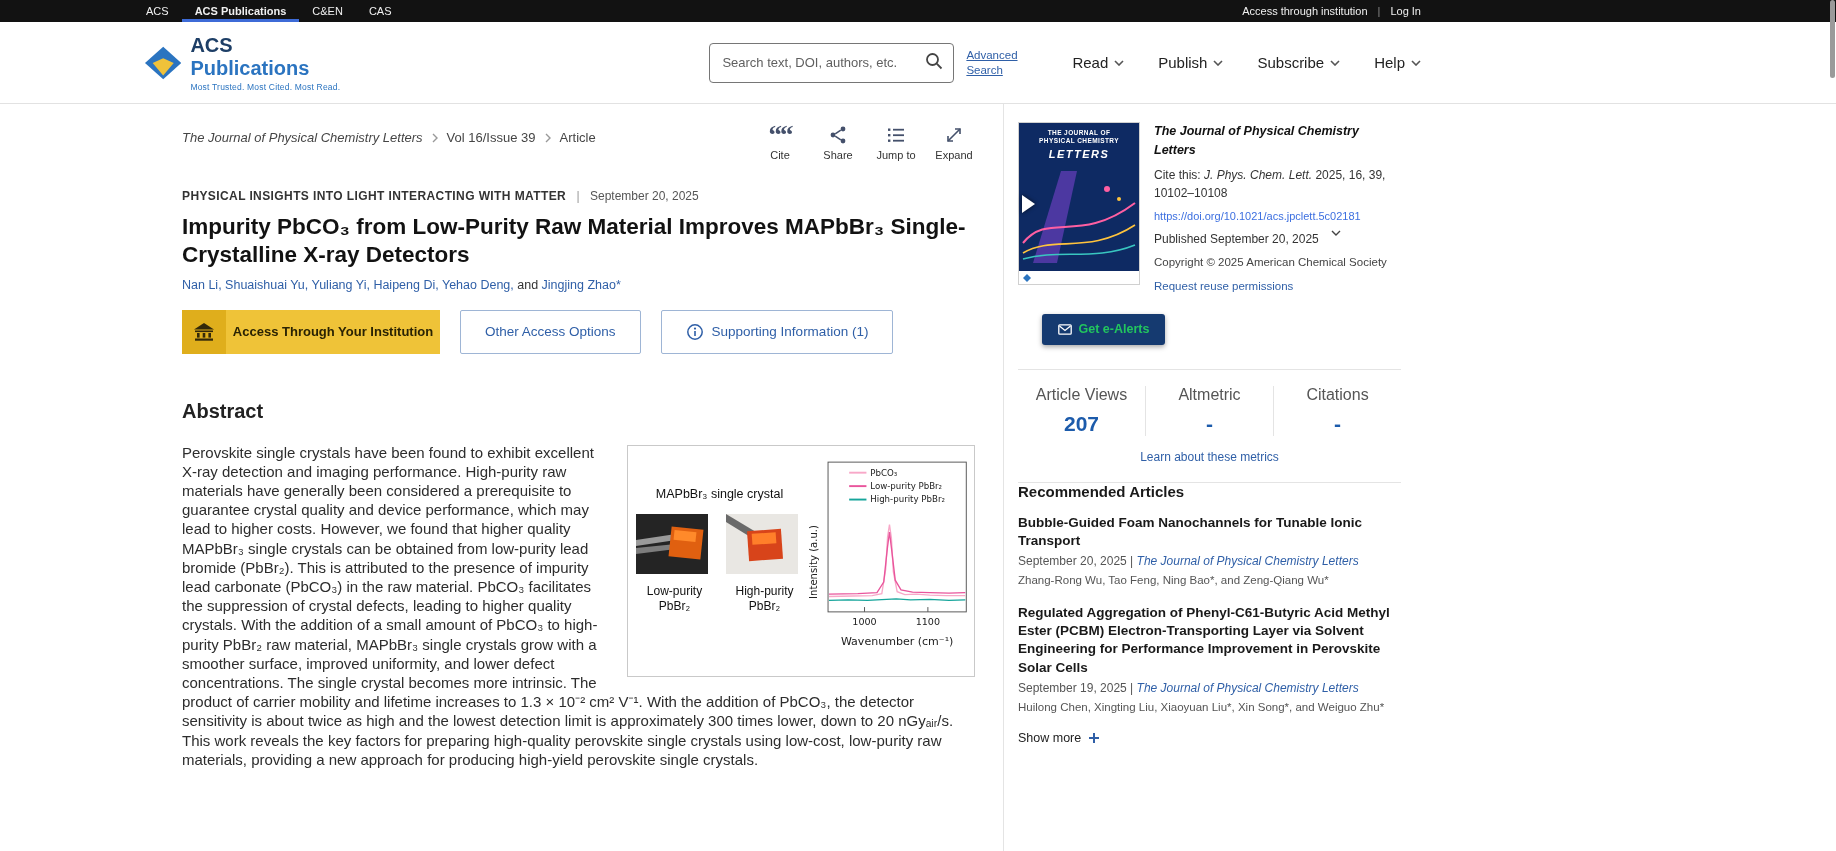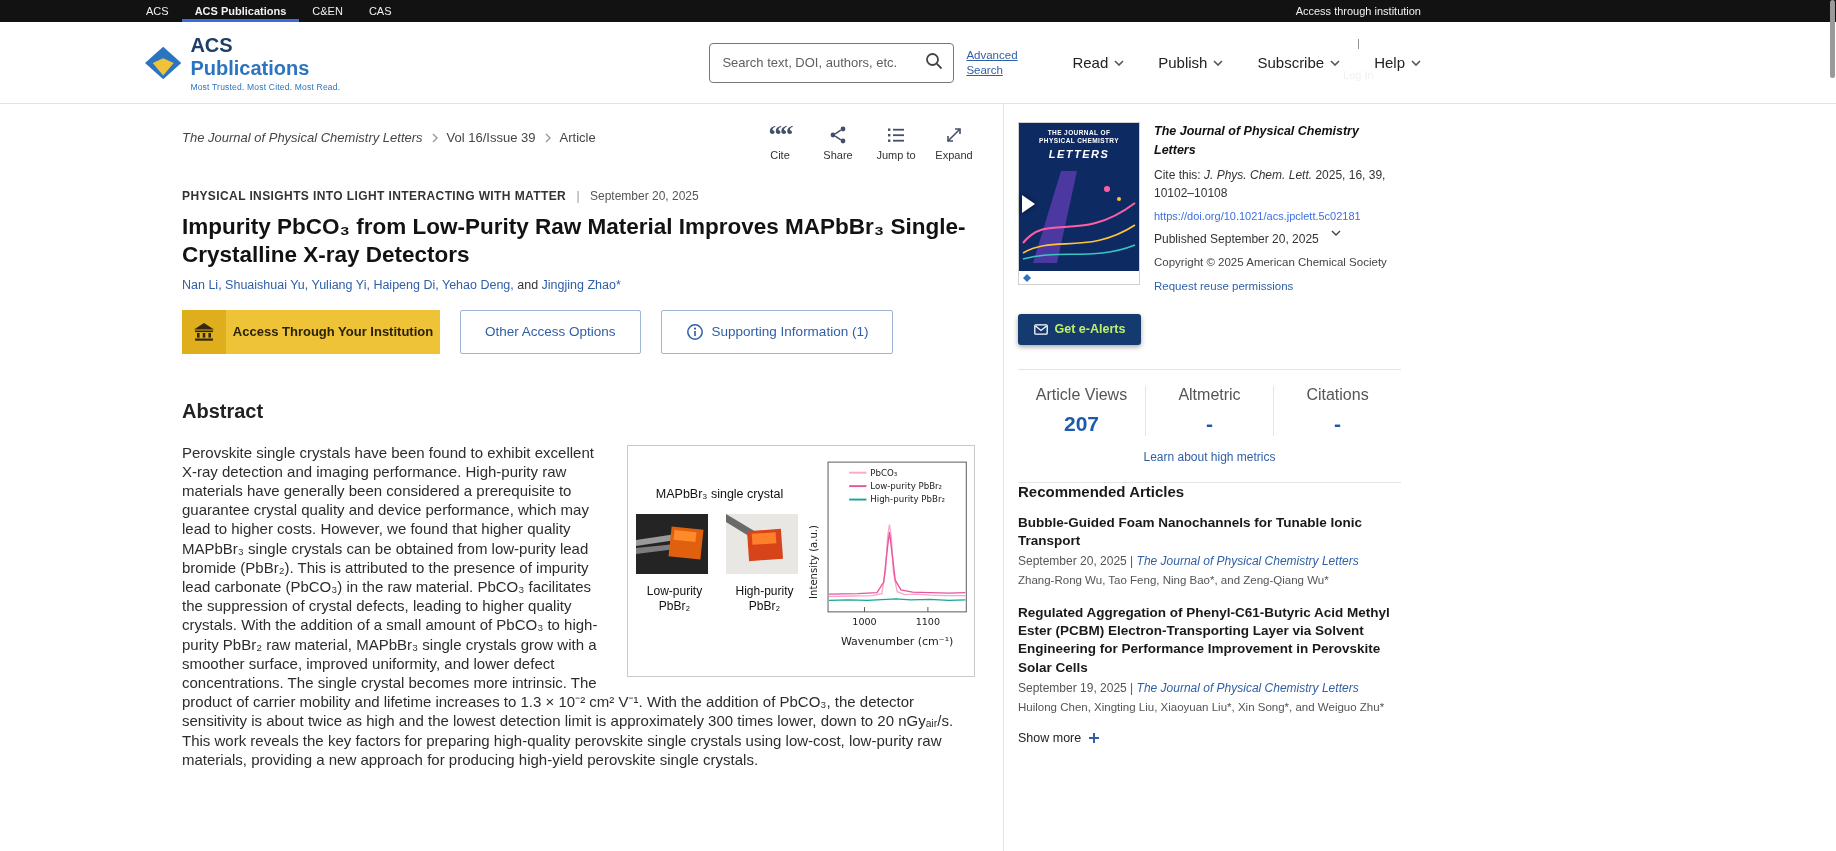--- a/index.html
+++ b/index.html
@@ -4,21 +4,21 @@
 <style>
   * { margin:0; padding:0; box-sizing:border-box; }
   html,body { width:1836px; height:851px; overflow:hidden; background:#fff;
     font-family:"Liberation Sans", sans-serif; color:#222; }
   a { text-decoration:none; color:inherit; cursor:pointer; }
 
   
   .topbar { height:22px; background:#121212; display:flex; align-items:stretch; padding-left:133px; position:relative; }
   .tb-item { font-size:11px; color:#f0f0f0; line-height:22px; padding:0 13px; display:inline-block; }
   .tb-active { font-weight:700; box-shadow:inset 0 -3px 0 #3d6bd7; }
-  .tb-right { position:absolute; right:415px; top:0; line-height:22px; font-size:11px; color:#f0f0f0; display:flex; gap:10px; align-items:center;flex-direction:column; }
+  .tb-right { position:absolute; right:415px; top:0; line-height:22px; font-size:11px; color:#f0f0f0; display:flex; gap:10px; align-items:center; }
   .tb-sep { color:#888; }
 
   
   .header { height:82px; display:flex; align-items:center; padding:0 415px 0 145px; border-bottom:1px solid #e2e2e2; }
   .logo { display:flex; align-items:center; gap:9px; width:205px; }
   .logo-title { font-size:20px; font-weight:700; }
   .logo-acs { color:#1d3e66; }
   .logo-pubs { color:#2b74c0; font-weight:600; }
   .logo-tagline { font-size:8.5px; color:#2b74c0; margin-top:2px; letter-spacing:.2px; }
   .search-wrap { margin-left:auto; position:relative; width:245px; height:40px; }
@@ -78,21 +78,21 @@
   .cover-strip { position:absolute; bottom:0; left:0; right:0; height:13px; background:#fff; display:flex; align-items:center; padding-left:4px; gap:3px; }
   .play { position:absolute; left:3px; top:50%; transform:translateY(-50%); width:0; height:0; border-left:13px solid #fff; border-top:9px solid transparent; border-bottom:9px solid transparent; filter:drop-shadow(0 0 2px rgba(0,0,0,.7)); cursor:pointer; }
   .jinfo { font-size:12px; color:#333; line-height:1.5; }
   .jtitle { font-weight:700; font-style:italic; font-size:12.5px; color:#111; margin-bottom:6px; }
   .citethis { margin-bottom:6px; }
   .it { font-style:italic; }
   .doi { color:#3c6fe0; display:block; margin-bottom:6px; font-size:11px; word-break:break-all; }
   .published { margin-bottom:6px; display:flex; gap:12px; cursor:pointer; }
   .copyright { margin-bottom:6px; font-size:11.5px; color:#444; }
   .reuse { color:#2f5fa7; font-size:11.5px; }
-  .alerts-btn { margin-top:18px; width:123px; height:31px; background:#153a70; color:#bef264; border:none; border-radius:3px; display:flex; align-items:center; justify-content:center; gap:7px; font-size:12.5px; font-weight:700; cursor:pointer; box-shadow:0 2px 5px rgba(0,0,0,.35); font-family:"Liberation Sans",sans-serif; }
+  .alerts-btn { margin-top:18px; width:123px; height:31px; background:#153a70; color:#22c55e; border:none; border-radius:3px; display:flex; align-items:center; justify-content:center; gap:7px; font-size:12.5px; font-weight:700; cursor:pointer; box-shadow:0 2px 5px rgba(0,0,0,.35); font-family:"Liberation Sans",sans-serif;margin-left:24px; }
 
   .metrics { margin-top:24px; border-top:1px solid #e4e4e4; padding-top:16px; display:flex; text-align:center; }
   .metric { flex:1; }
   .metric + .metric { border-left:1px solid #e4e4e4; }
   .metric-label { font-size:16px; color:#555; }
   .metric-value { font-size:21px; font-weight:700; color:#1c5bab; margin-top:8px; }
   .learn { display:block; text-align:center; font-size:12px; color:#2f5fa7; margin:14px 0 18px; }
 
   .rec { border-top:1px solid #e4e4e4; }
   .rec-h { font-size:15px; font-weight:700; color:#1a1a1a; margin-bottom:14px; }
@@ -376,21 +376,21 @@
       </div>
       <div class="metric">
         <div class="metric-label">Altmetric</div>
         <div class="metric-value">-</div>
       </div>
       <div class="metric">
         <div class="metric-label">Citations</div>
         <div class="metric-value">-</div>
       </div>
     </div>
-    <a class="learn">Learn about high metrics</a>
+    <a class="learn">Learn about these metrics</a>
 
     <div class="rec">
       <h3 class="rec-h">Recommended Articles</h3>
 
       <div class="rec-item">
         <a class="rec-title">Bubble-Guided Foam Nanochannels for Tunable Ionic Transport</a>
         <div class="rec-meta"><span>September 20, 2025 |</span> <a class="rec-journal">The Journal of Physical Chemistry Letters</a></div>
         <div class="rec-authors">Zhang-Rong Wu, Tao Feng, Ning Bao*, and Zeng-Qiang Wu*</div>
       </div>
 

